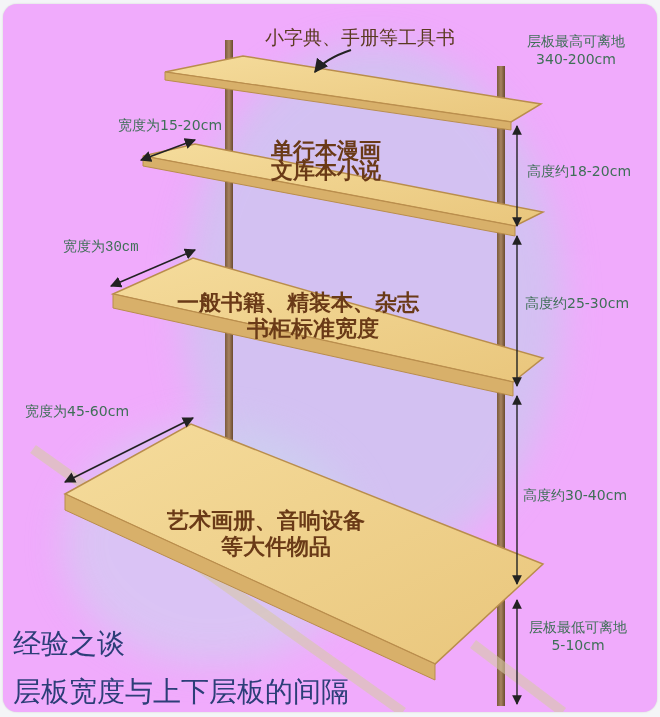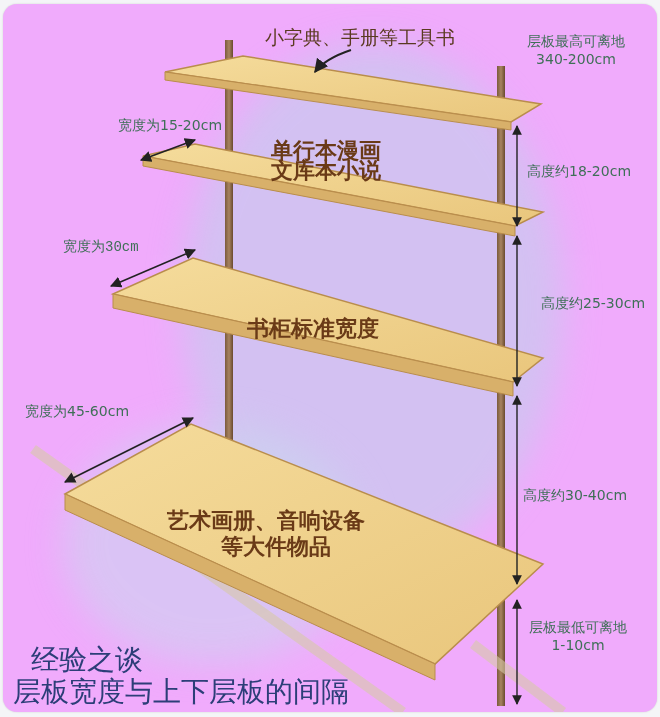--- a/index.html
+++ b/index.html
@@ -58,35 +58,36 @@
 
     <line x1="514" y1="122" x2="514" y2="222" stroke="#222" stroke-width="1.4" marker-start="url(#ah)" marker-end="url(#ah)"></line>
     <line x1="514" y1="232" x2="514" y2="382" stroke="#222" stroke-width="1.4" marker-start="url(#ah)" marker-end="url(#ah)"></line>
     <line x1="514" y1="392" x2="514" y2="580" stroke="#222" stroke-width="1.4" marker-start="url(#ah)" marker-end="url(#ah)"></line>
     <line x1="514" y1="596" x2="514" y2="700" stroke="#222" stroke-width="1.4" marker-start="url(#ah)" marker-end="url(#ah)"></line>
   </svg>
 
   <div class="shelf-text" style="left:262px;top:20px;font-size:19px;font-weight:normal;color:#5a3a20;">小字典、手册等工具书</div>
   <div class="shelf-text" style="left:268px;top:126px;margin-top:8px;">单行本漫画</div>
   <div class="shelf-text" style="left:268px;top:154px;font-family:Liberation Serif, serif;">文库本小说</div>
+  <div class="shelf-text" style="left:174px;top:286px;">一般书籍、精装本、杂志</div>
   <div class="shelf-text" style="left:244px;top:312px;">书柜标准宽度</div>
   <div class="shelf-text" style="left:164px;top:504px;">艺术画册、音响设备</div>
   <div class="shelf-text" style="left:218px;top:530px;">等大件物品</div>
 
   <div class="lbl" style="left:70px;top:112px;margin-left:45px;">宽度为15-20cm</div>
   <div class="lbl" style="left:60px;top:234px;font-family:Liberation Mono, monospace;">宽度为30cm</div>
   <div class="lbl" style="left:22px;top:398px;">宽度为45-60cm</div>
 
   <div class="lbl" style="left:524px;top:28px;">
     <div>层板最高可离地</div>
     <div>340-200cm</div>
   </div>
   <div class="lbl" style="left:524px;top:158px;">高度约18-20cm</div>
-  <div class="lbl" style="left:538px;top:290px;">高度约25-30cm</div>
+  <div class="lbl" style="left:522px;top:290px;">高度约25-30cm</div>
   <div class="lbl" style="left:520px;top:482px;">高度约30-40cm</div>
   <div class="lbl" style="left:526px;top:614px;">
     <div>层板最低可离地</div>
-    <div>1-10cm</div>
+    <div>5-10cm</div>
   </div>
 
-  <div class="title" style="top:640px;margin-left:18px;">经验之谈</div>
+  <div class="title" style="top:624px;">经验之谈</div>
   <div class="title" style="top:672px;">层板宽度与上下层板的间隔</div>
 </div>
 
 </body></html>

